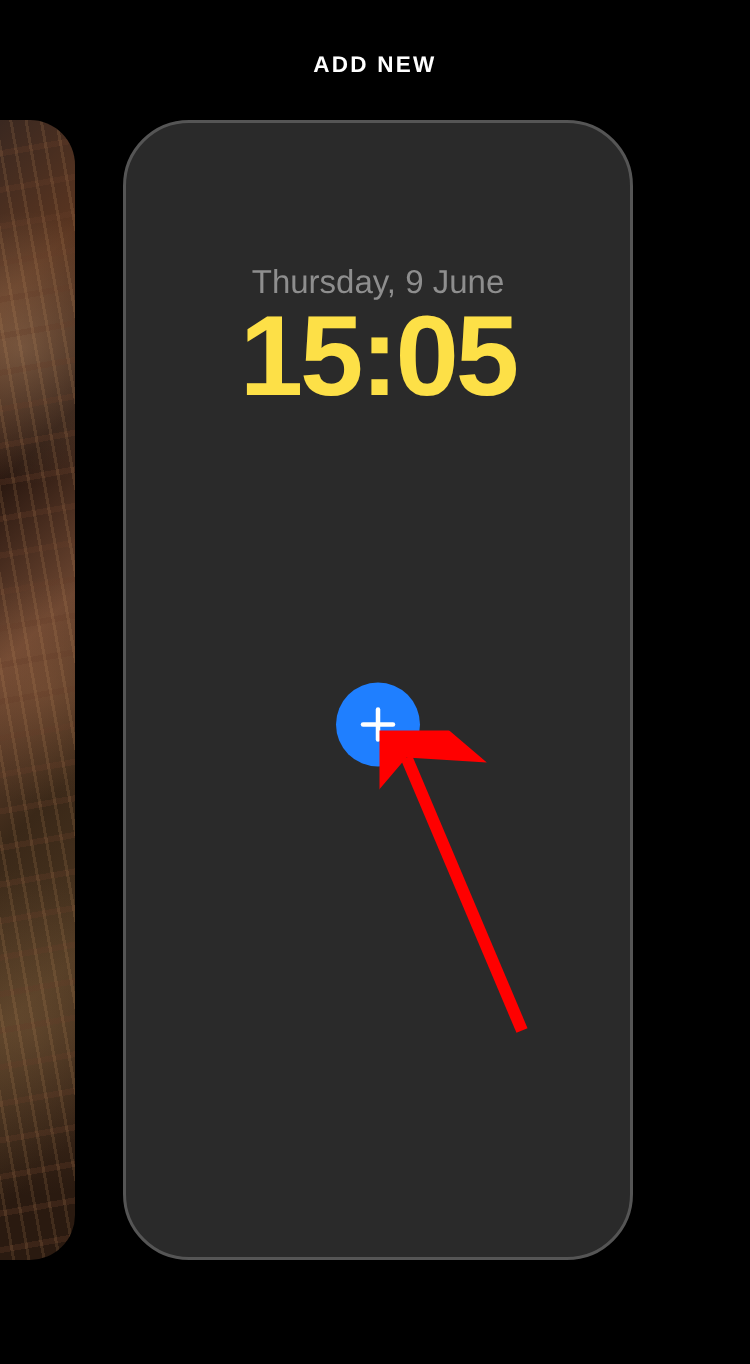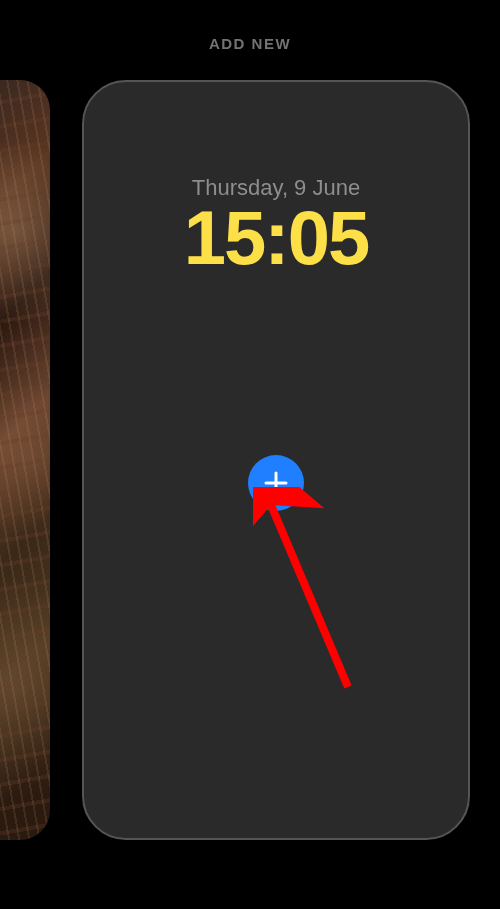--- a/index.html
+++ b/index.html
@@ -15,21 +15,21 @@
       font-family: -apple-system, BlinkMacSystemFont, "Segoe UI", Helvetica, Arial, sans-serif;
       overflow: hidden;
       position: relative;
     }
     
     .header-title {
       position: absolute;
       top: 35px;
       left: 50%;
       transform: translateX(-50%);
-      color: #737373;
+      color: #ffffff;
       font-size: 15px;
       font-weight: 700;
       letter-spacing: 1.5px;
     }
     
     .previous-card {
       position: absolute;
       left: 0;
       top: 80px;
       width: 50px;
@@ -48,21 +48,21 @@
         repeating-linear-gradient(170deg, transparent 0px, transparent 20px, rgba(100,60,40,0.3) 20px, rgba(100,60,40,0.3) 24px),
         radial-gradient(circle at 30% 20%, rgba(220,180,140,0.3) 0%, transparent 15%),
         radial-gradient(circle at 60% 50%, rgba(180,120,80,0.25) 0%, transparent 20%),
         radial-gradient(circle at 40% 80%, rgba(200,150,100,0.2) 0%, transparent 18%);
     }
     
     .main-card {
       position: absolute;
       left: 82px;
       top: 80px;
-      width: 388px;
+      width: 340px;
       height: 760px;
       background: #2a2a2a;
       border: 2px solid #555;
       border-radius: 44px;
     }
     
     .date-text {
       position: absolute;
       top: 93px;
       left: 50%;

